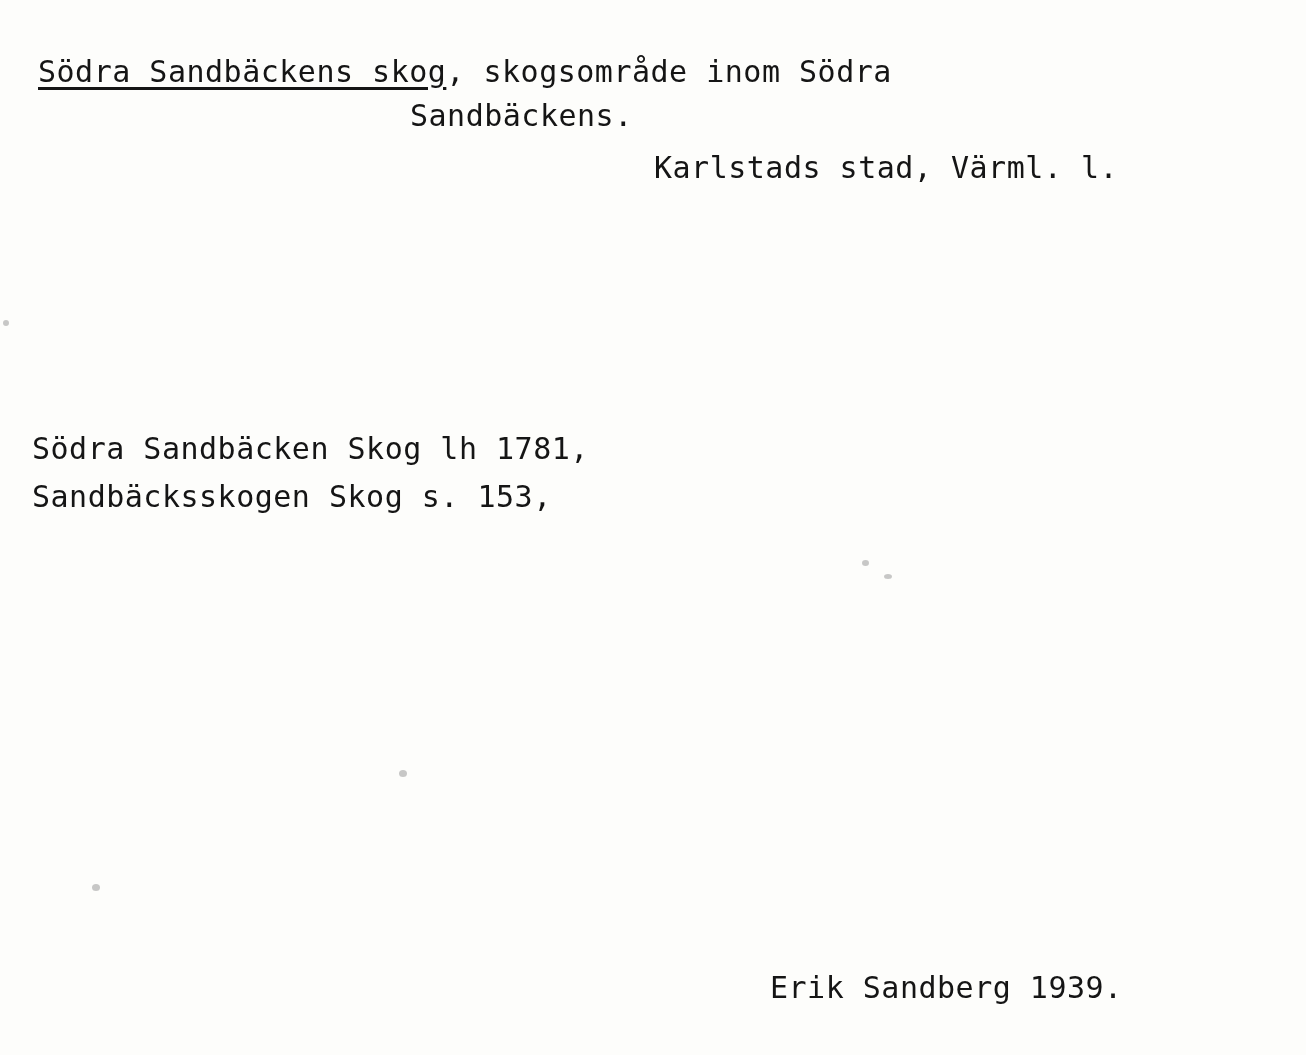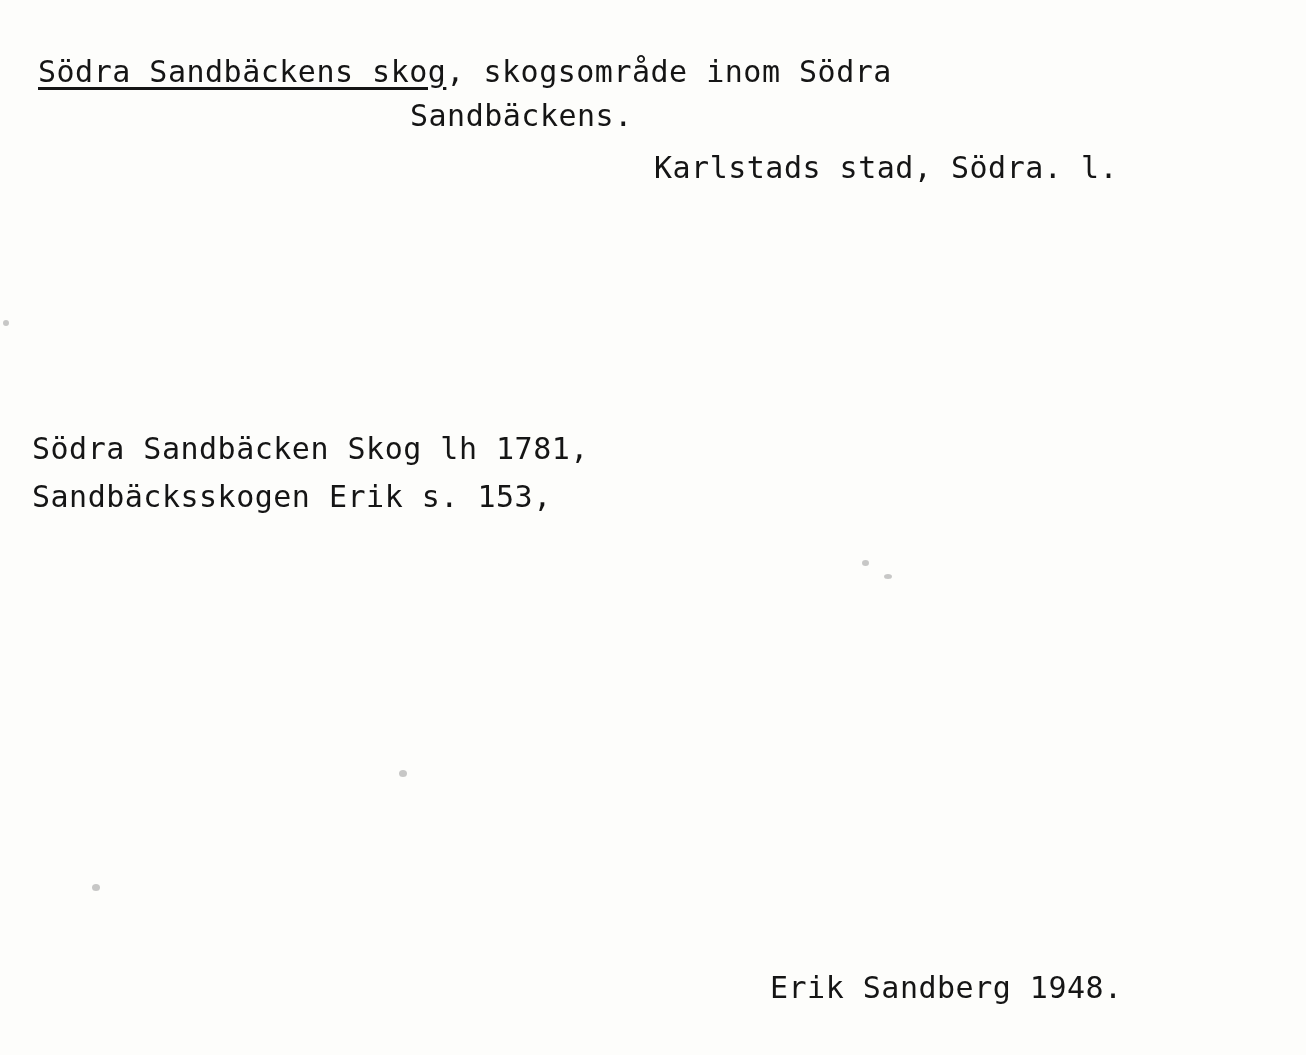--- a/index.html
+++ b/index.html
@@ -80,23 +80,23 @@
 
   <span class="speck" style="left:3px;  top:320px; width:6px;  height:6px;"></span>
   <span class="speck" style="left:862px; top:560px; width:7px;  height:6px;"></span>
   <span class="speck" style="left:884px; top:574px; width:8px;  height:5px;"></span>
   <span class="speck" style="left:399px; top:770px; width:8px;  height:7px;"></span>
   <span class="speck" style="left:92px;  top:884px; width:8px;  height:7px;"></span>
 
   <div class="headblock">
     <div class="line head-line-1"><span class="headword">Södra Sandbäckens skog</span><span>, skogsområde inom Södra</span></div>
     <div class="line head-line-2">Sandbäckens.</div>
-    <div class="line head-line-3">Karlstads stad, Södra. l.</div>
+    <div class="line head-line-3">Karlstads stad, Värml. l.</div>
   </div>
 
   <div class="bodyblock">
     <div class="line">Södra Sandbäcken Skog lh 1781,</div>
-    <div class="line">Sandbäcksskogen Erik s. 153,</div>
+    <div class="line">Sandbäcksskogen Skog s. 153,</div>
   </div>
 
-  <div class="signature">Erik Sandberg 1948.</div>
+  <div class="signature">Erik Sandberg 1939.</div>
 
 </div>
 
 </body></html>

